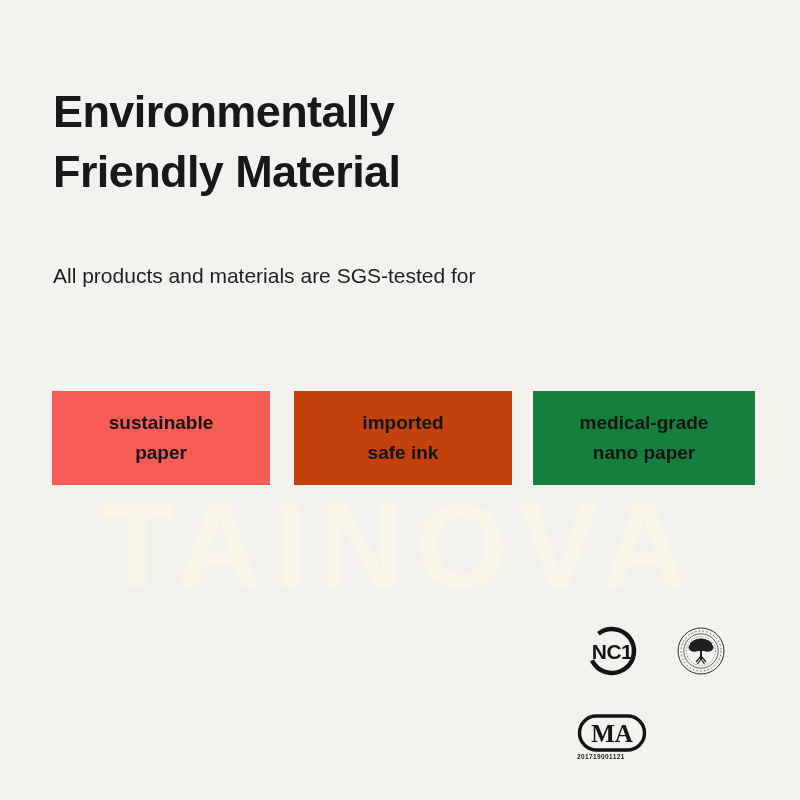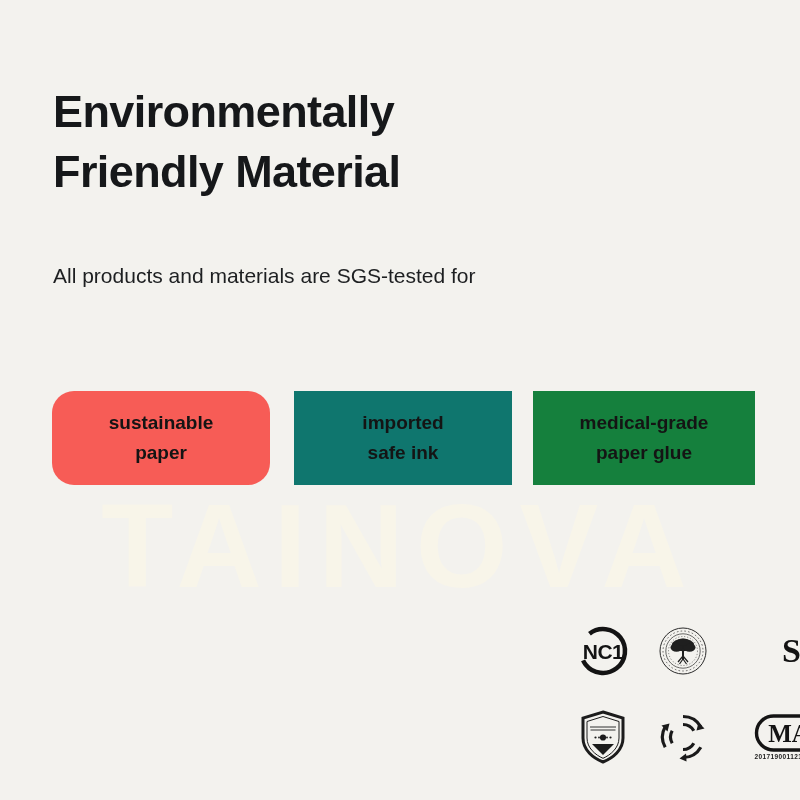--- a/index.html
+++ b/index.html
@@ -86,21 +86,21 @@
   .badge-1 { width: 218px; margin-right: 21px; }
   .badge-2 { width: 222px; }
 
   
   .cert-grid {
     position: absolute;
     left: 577px;
     top: 622px;
     width: 206px;
     display: grid;
-    grid-template-columns: repeat(3, 1fr);
+    grid-template-columns: repeat(5, 1fr);
     grid-template-rows: repeat(2, 58px);
     column-gap: 3px;
     row-gap: 4px;
     gap: 28px;
   }
   .cert-cell {
     display: flex;
     align-items: center;
     justify-content: center;
     position: relative;
@@ -139,33 +139,33 @@
   <span class="headline-line">Environmentally</span>
   <span class="headline-line">Friendly Material</span>
 </h1>
 
 <p class="subtitle" style="color: rgb(29, 31, 33);">
   <span class="subtitle-line">All products and materials are SGS-tested for</span>
 </p>
 
 <div class="badge-row">
 
-  <div class="badge badge-0" style="background: rgb(247, 92, 86); color: rgb(20, 20, 20); border-radius: 22px;">
+  <div class="badge badge-0" style="background: rgb(247, 92, 86); color: rgb(20, 20, 20);">
     <span class="badge-line">sustainable</span>
     <span class="badge-line">paper</span>
   </div>
 
-  <div class="badge badge-1" style="background: #0f766e; color: rgb(20, 20, 20);">
+  <div class="badge badge-1" style="background: #c2410c; color: rgb(20, 20, 20);">
     <span class="badge-line">imported</span>
     <span class="badge-line">safe ink</span>
   </div>
 
   <div class="badge badge-2" style="background: #15803d; color: rgb(20, 20, 20);">
     <span class="badge-line">medical-grade</span>
-    <span class="badge-line">paper glue</span>
+    <span class="badge-line">nano paper</span>
   </div>
 
 </div>
 
 <div class="cert-grid">
 
   <div class="cert-cell">
     <span>
       <svg width="52" height="52" viewBox="0 0 52 52">
         <circle cx="26" cy="26" r="22" fill="none" stroke="#131313" stroke-width="4.5" stroke-dasharray="108 30" transform="rotate(-128 26 26)"></circle>

